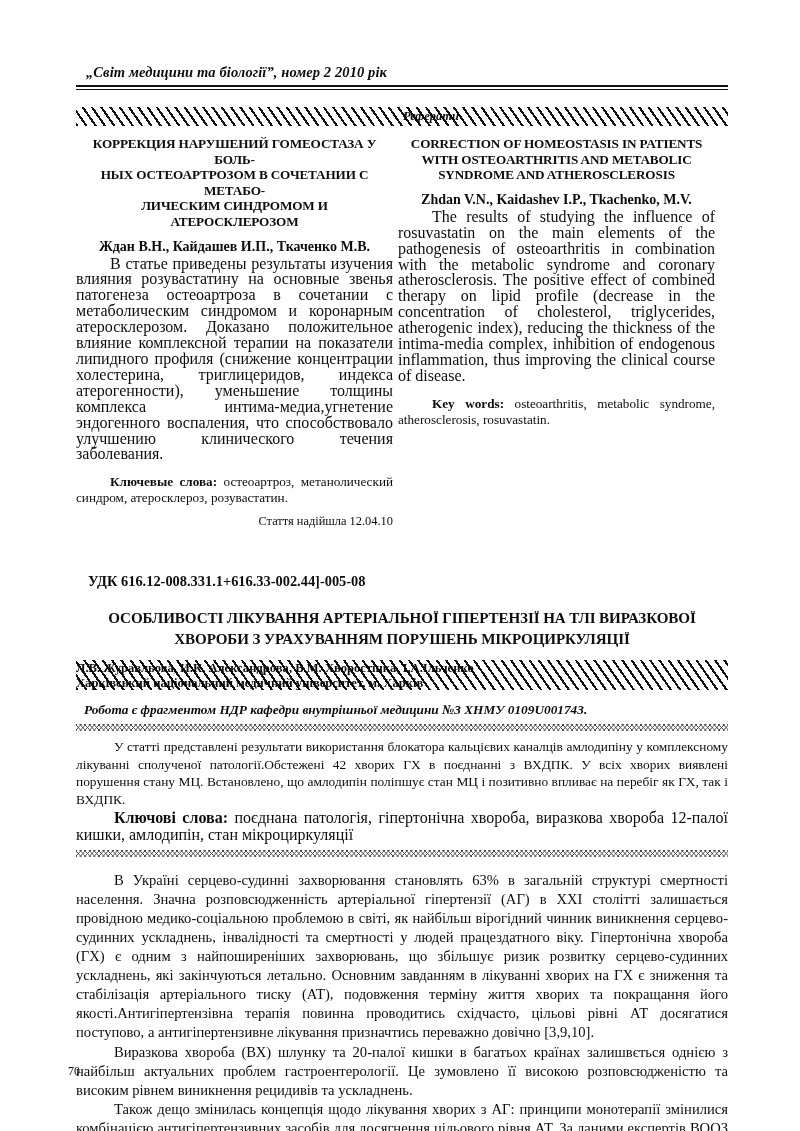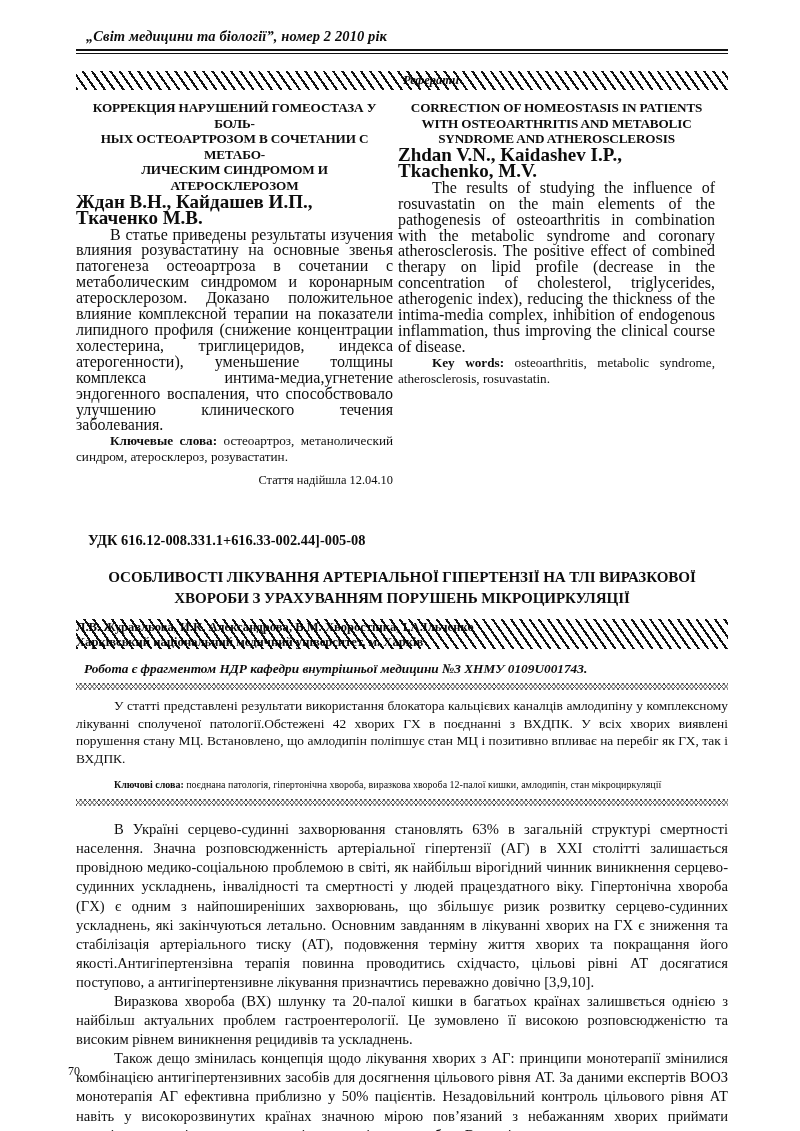--- a/index.html
+++ b/index.html
@@ -14,21 +14,21 @@
     font-family: "Liberation Serif", "DejaVu Serif", serif;
     color: #0d0d0d;
     overflow: hidden;
   }
   .page {
     position: absolute;
     left: 0; top: 0;
     width: 800px;
     height: 1103px;
     box-sizing: border-box;
-    padding: 28px 72px 0 76px;
+    padding: 64px 72px 0 76px;
   }
 
   
   .runhead {
     font-style: italic;
     font-weight: bold;
     font-size: 14.5px;
     letter-spacing: .1px;
     padding-left: 10px;
   }
@@ -75,40 +75,40 @@
   }
   .abs-col { width: 317px; }
   .abs-title {
     text-align: center;
     font-weight: bold;
     font-size: 13.2px;
     line-height: 15.6px;
     letter-spacing: -.15px;
   }
   .abs-authors {
-    text-align: left;
-    font-weight: bold;
-    font-size: 19px;
+    text-align: center;
+    font-weight: bold;
+    font-size: 14px;
     line-height: 16px;
-    margin-top: 0px;
+    margin-top: 9px;
   }
   .abs-body {
     text-align: justify;
     font-size: 16px;
     line-height: 15.9px;
     text-indent: 34px;
     margin-top: 1px;
     hyphens: auto;
   }
   .abs-kw {
     text-align: justify;
     font-size: 13.2px;
     line-height: 15.9px;
     text-indent: 34px;
-    margin-top: 0;
+    margin-top: 12px;
   }
   .abs-kw b { font-weight: bold; }
   .abs-received {
     text-align: right;
     font-size: 12.4px;
     margin-top: 8px;
   }
 
   
   .udc {
@@ -162,24 +162,24 @@
   }
   .sum-body {
     text-align: justify;
     font-size: 13.4px;
     line-height: 17.6px;
     text-indent: 38px;
     margin-top: 7px;
   }
   .sum-kw {
     text-align: justify;
-    font-size: 10px;
+    font-size: 16px;
     line-height: 17.6px;
     text-indent: 38px;
-    margin-top: 8px;
+    margin-top: 0;
   }
 
   
   .body-block { margin-top: 14px; }
   .para {
     text-align: justify;
     font-size: 14.6px;
     line-height: 19.1px;
     text-indent: 38px;
     margin: 0;

